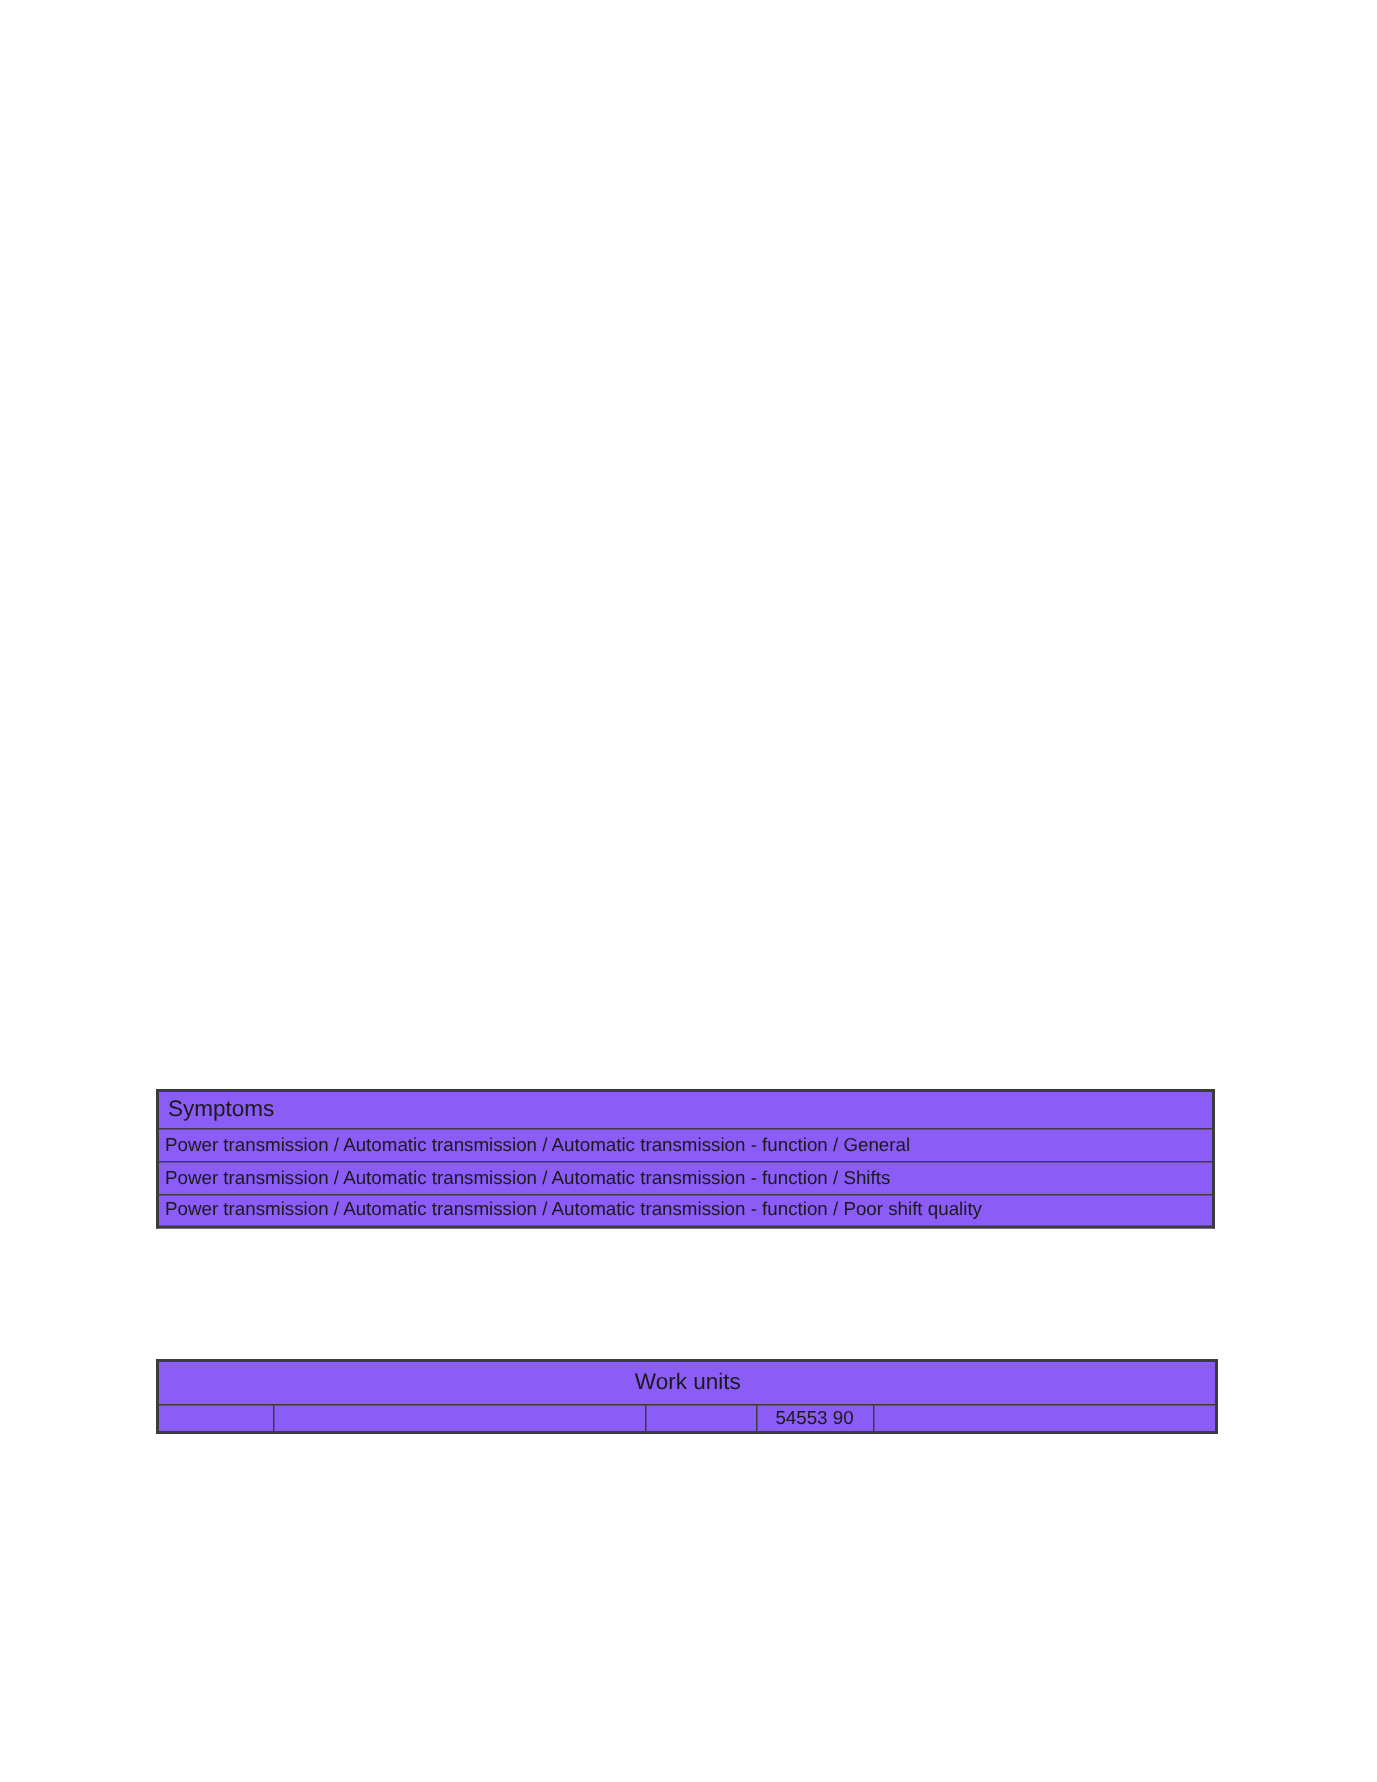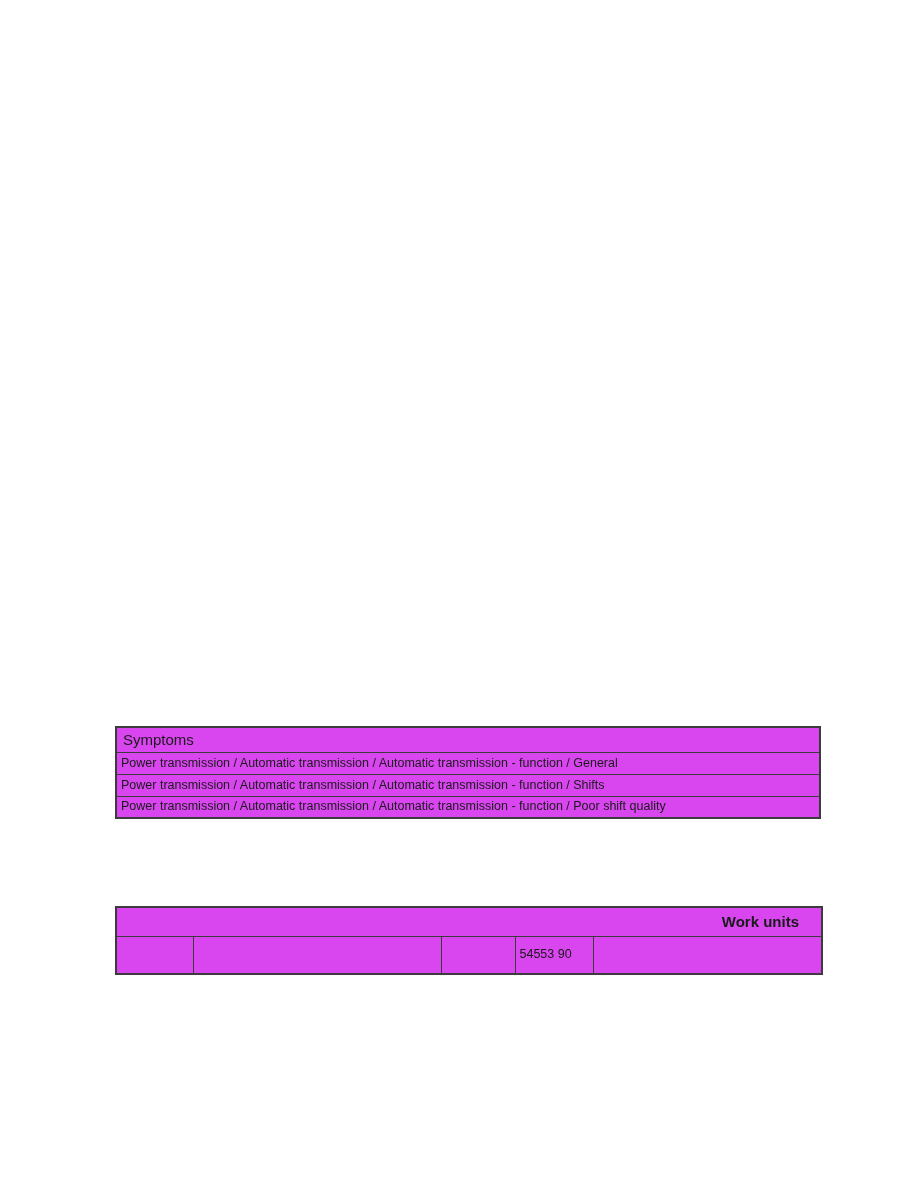--- a/index.html
+++ b/index.html
@@ -17,22 +17,21 @@
     width: 918px;
     height: 1188px;
     background: #ffffff;
     overflow: hidden;
   }
 
   table {
     border-collapse: collapse;
     table-layout: fixed;
     position: absolute;
-    background: #d946ef;
-    margin-left: 11px;
+    background: #8b5cf6;
   }
 
   table, th, td {
     border: 1px solid #3c3c3c;
   }
 
   table {
     border-width: 2px;
   }
 
@@ -61,40 +60,41 @@
 
   
   .work-units-table {
     left: 104px;
     top: 906px;
     width: 706px;
   }
   .work-units-table th.table-title {
     height: 29px;
     font-size: 15px;
-    font-weight: bold;
-    text-align: right;
+    font-weight: normal;
+    text-align: center;
     vertical-align: middle;
-    padding: 1px 22px 2px 6px;
+    padding: 1px 5px 2px 6px;
   }
   .work-units-table th.col-header {
     height: 38px;
     font-size: 12.5px;
     font-weight: normal;
     text-align: left;
     vertical-align: top;
     padding: 3px 4px 2px 4px;
   }
   .work-units-table td {
-    height: 38px;
+    height: 18px;
     font-size: 12.5px;
     vertical-align: middle;
     padding: 1px 4px 2px 4px;
     white-space: nowrap;
     overflow: hidden;
+    text-align: center;
   }
 
   col.c-opno   { width: 77px; }
   col.c-optext { width: 248px; }
   col.c-time   { width: 74px; }
   col.c-damage { width: 78px; }
   col.c-note   { width: 229px; }
 </style>
 </head>
 <body>

